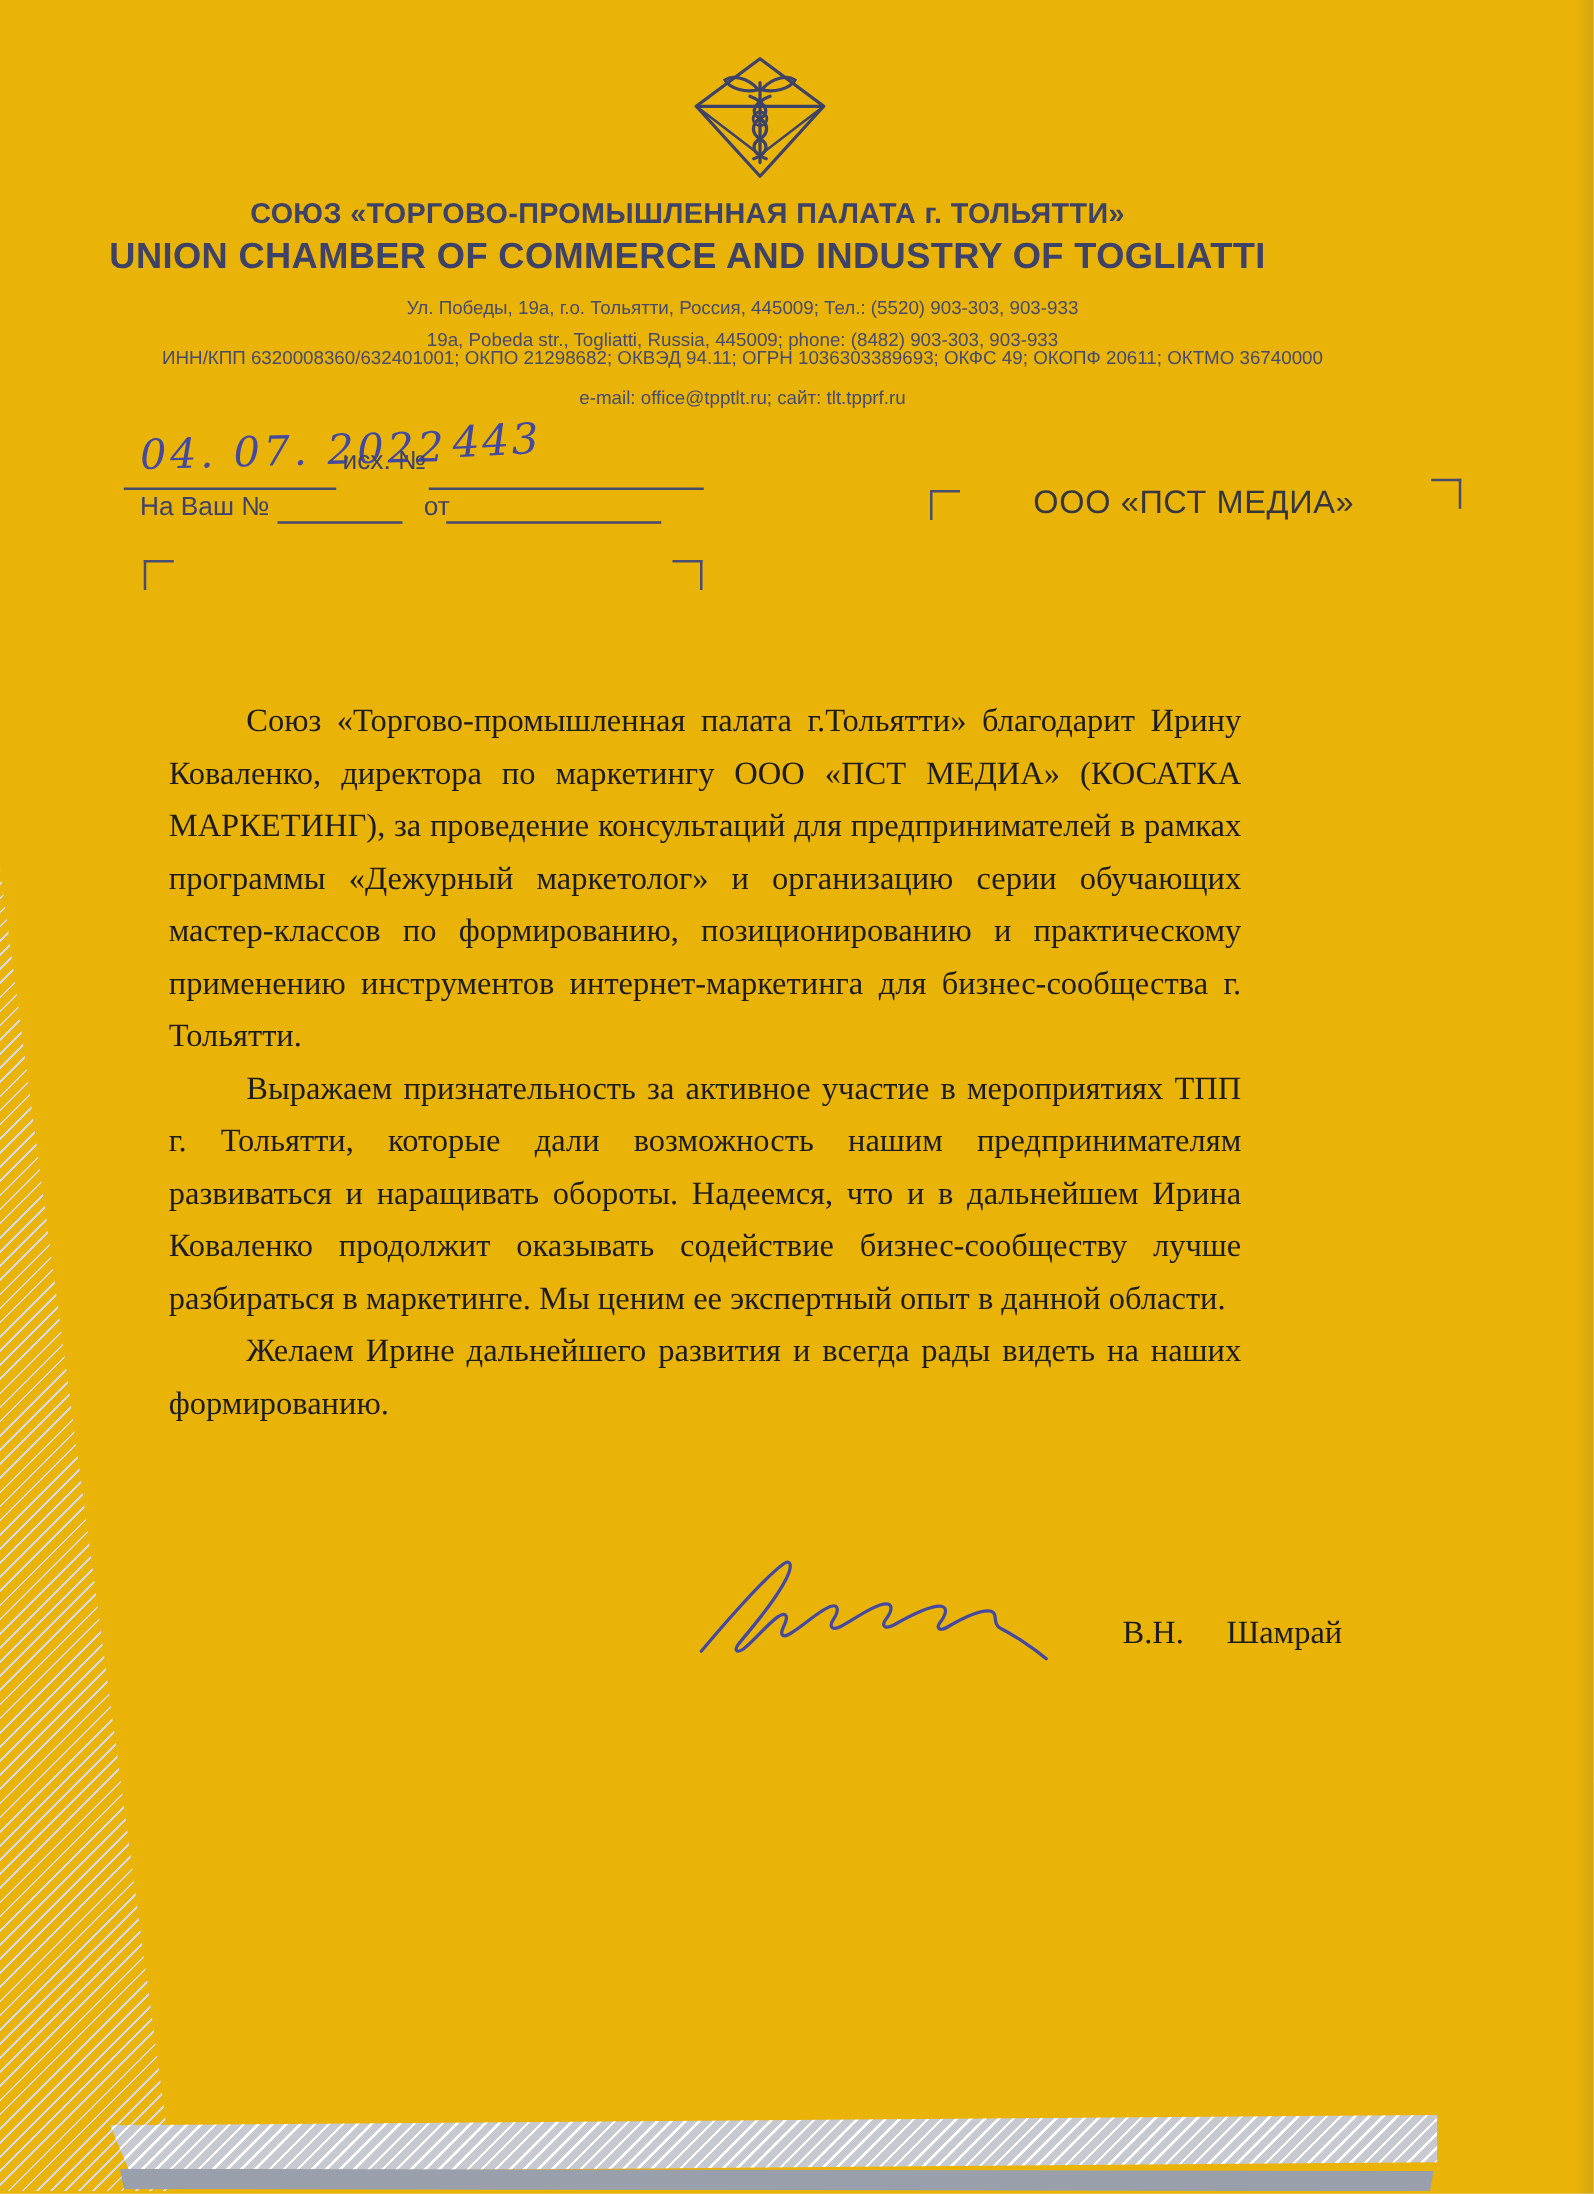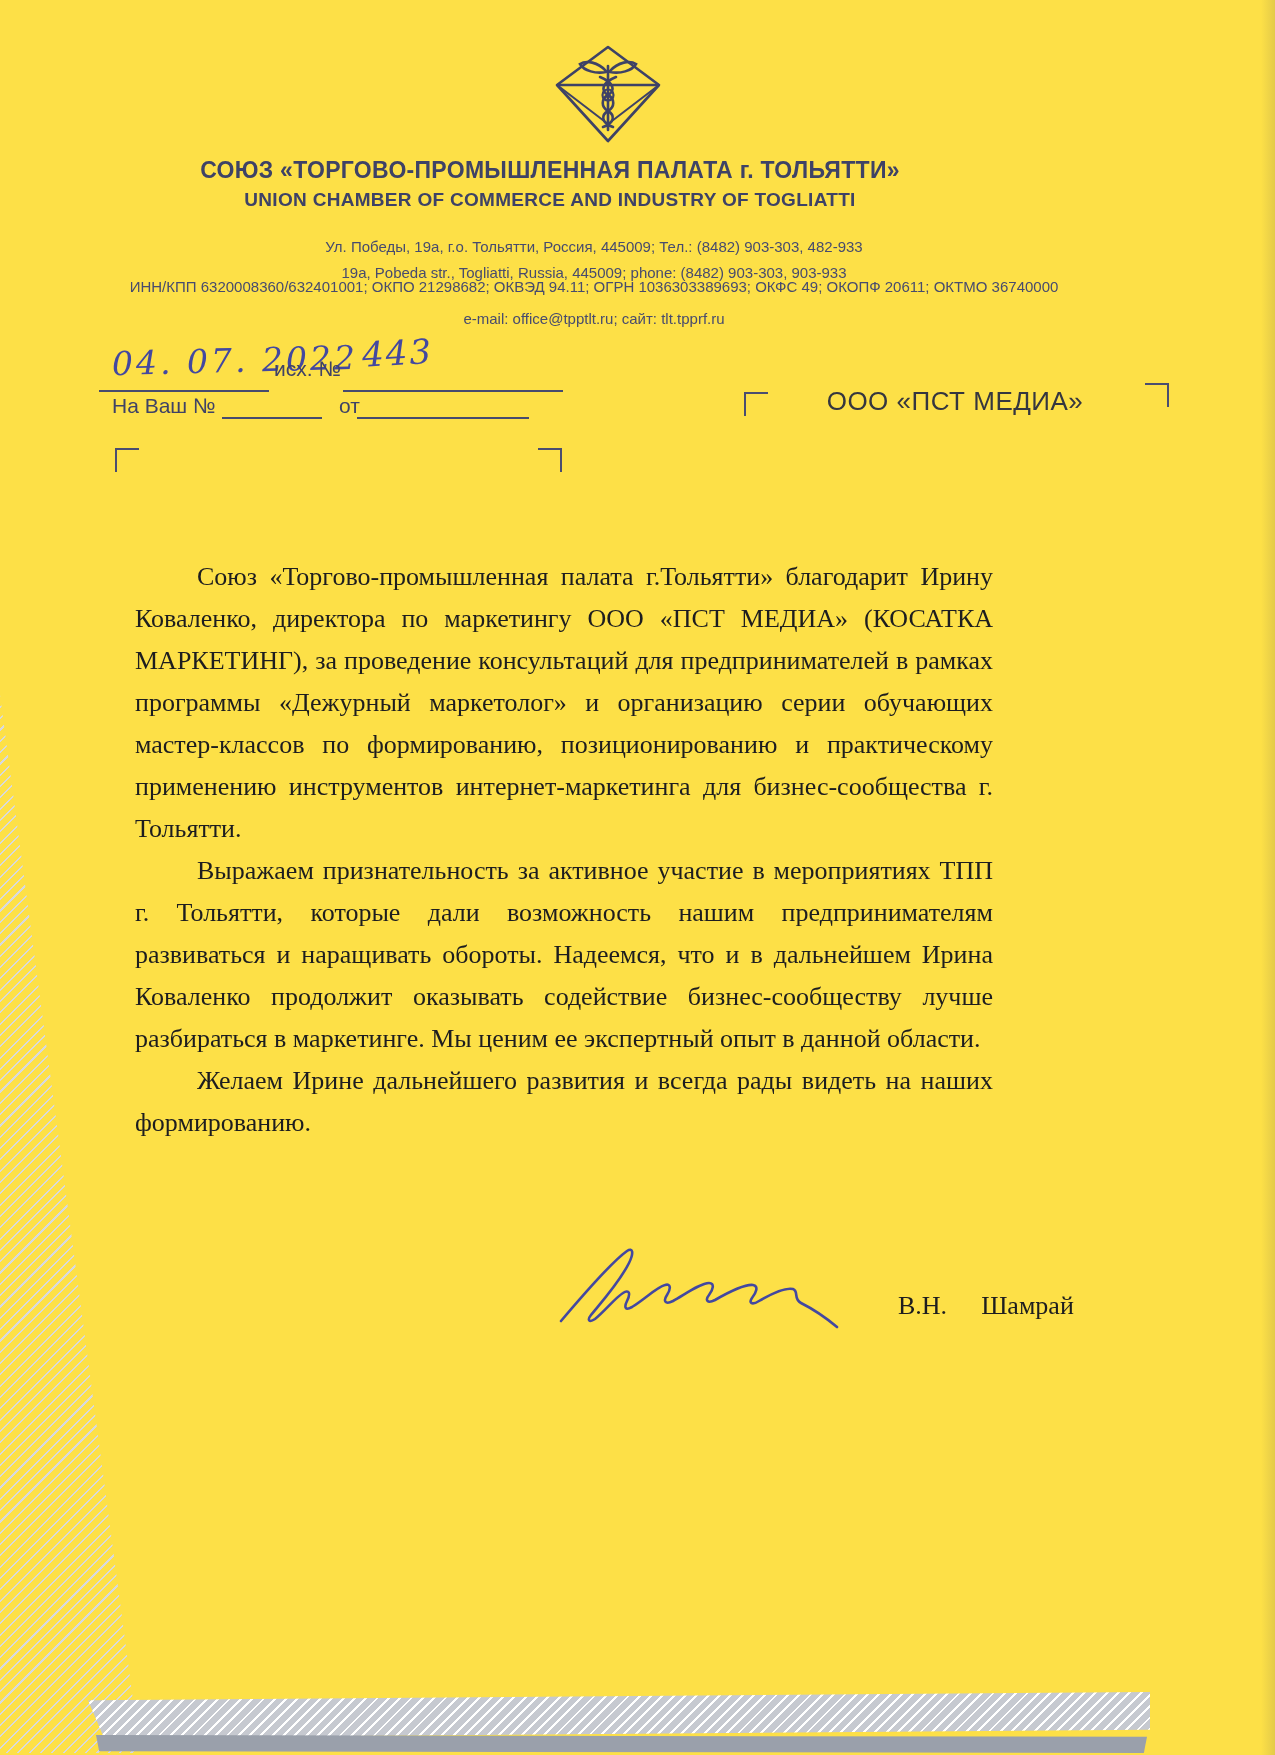--- a/index.html
+++ b/index.html
@@ -1,38 +1,38 @@
 <!DOCTYPE html>
 <html lang="ru"><head>
 <meta charset="utf-8">
 <style>
   html,body{margin:0;padding:0;}
   body{background:#e9e9ea; font-family:"Liberation Sans",sans-serif;}
   .page{
     position:relative; width:1275px; height:1755px; margin:0 auto;
-    background:#fde047; overflow:hidden;
+    background:#eab308; overflow:hidden;
   }
   
   .edge-right{position:absolute; right:0; top:0; width:14px; height:100%;
     background:linear-gradient(to right, rgba(0,0,0,0), rgba(70,70,80,.14)); pointer-events:none;}
   .hatch-left{position:absolute; left:0; top:695px; width:140px; height:1058px;
     clip-path:polygon(0 0,0 100%,100% 100%);
     background:repeating-linear-gradient(135deg,#d7d9de 0 1.5px,transparent 1.5px 8px);}
   .hatch-bottom{position:absolute; left:88px; top:1692px; width:1062px; height:46px;
     clip-path:polygon(0 18%,100% 0,100% 82%,1.5% 100%);
     background:repeating-linear-gradient(135deg,#ffffff 0 2px,#c6c9d0 2px 8px);}
   .bottom-strip{position:absolute; left:96px; top:1735px; width:1051px; height:18px;
     background:#9aa0ab; clip-path:polygon(0 0,100% 10%,99.7% 100%,0.3% 90%);}
 
   
   .logo{position:absolute; left:552px; top:44px; width:112px; height:100px;}
   .org-ru{position:absolute; left:0; top:157px; width:1100px; text-align:center;
     font-size:23px; font-weight:bold; color:#3e4266; letter-spacing:.3px;}
   .org-en{position:absolute; left:0; top:189px; width:1100px; text-align:center;
-    font-size:19px; font-weight:bold; color:#3e4266; letter-spacing:.3px;}
+    font-size:29px; font-weight:bold; color:#3e4266; letter-spacing:.3px;}
   .contact{position:absolute; left:0; width:1188px; text-align:center;
     font-size:15px; color:#474b6e;}
   .c1{top:238px;} .c2{top:264px;} .c3{top:278px;} .c4{top:298px;margin-top:12px;}
 
   
   .hand{font-family:"DejaVu Serif",serif; font-style:italic; color:#4348a0;}
   .hw-date{position:absolute; left:112px; top:341px; font-size:33px; letter-spacing:3px; transform:rotate(-1.5deg);}
   .hw-num{position:absolute; left:362px; top:333px; font-size:34px; letter-spacing:2px; transform:rotate(-3deg);}
   .lbl{position:absolute; font-size:21px; color:#3f4266;}
   .lbl-isx{left:274px; top:357px;}
@@ -94,21 +94,21 @@
         <path d="M47 33 C62 39 62 47 55 51 C48 55 48 63 55 67 C62 71 62 79 50 83"></path>
         <path d="M63 33 C48 39 48 47 55 51 C62 55 62 63 55 67 C48 71 48 79 60 83"></path>
         <circle cx="55" cy="51" r="5.5" stroke-width="2.2"></circle>
       </g>
     </svg>
   </div>
 
   <div class="org-ru">СОЮЗ «ТОРГОВО-ПРОМЫШЛЕННАЯ ПАЛАТА г. ТОЛЬЯТТИ»</div>
   <div class="org-en">UNION CHAMBER OF COMMERCE AND INDUSTRY OF TOGLIATTI</div>
 
-  <div class="contact c1">Ул. Победы, 19а, г.о. Тольятти, Россия, 445009; Тел.: (8482) 903-303, 482-933</div>
+  <div class="contact c1">Ул. Победы, 19а, г.о. Тольятти, Россия, 445009; Тел.: (5520) 903-303, 903-933</div>
   <div class="contact c2">19a, Pobeda str., Togliatti, Russia, 445009; phone: (8482) 903-303, 903-933</div>
   <div class="contact c3">ИНН/КПП 6320008360/632401001; ОКПО 21298682; ОКВЭД 94.11; ОГРН 1036303389693; ОКФС 49; ОКОПФ 20611; ОКТМО 36740000</div>
   <div class="contact c4">e-mail: office@tpptlt.ru; сайт: tlt.tpprf.ru</div>
 
   <div class="hand hw-date">04. 07. 2022</div>
   <div class="lbl lbl-isx">исх. №</div>
   <div class="hand hw-num">443</div>
   <div class="uline u1"></div>
   <div class="uline u2"></div>
   <div class="lbl lbl-vash">На Ваш №</div>

